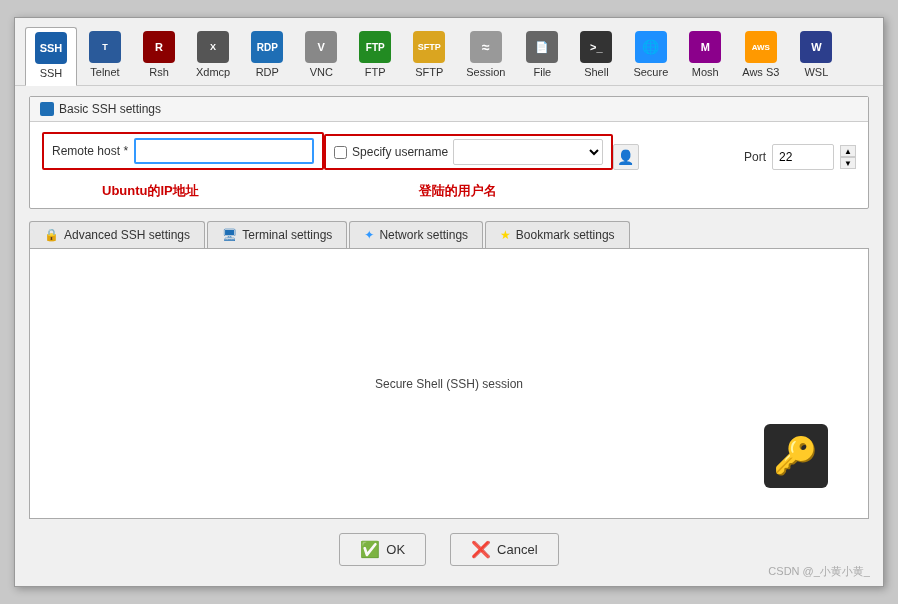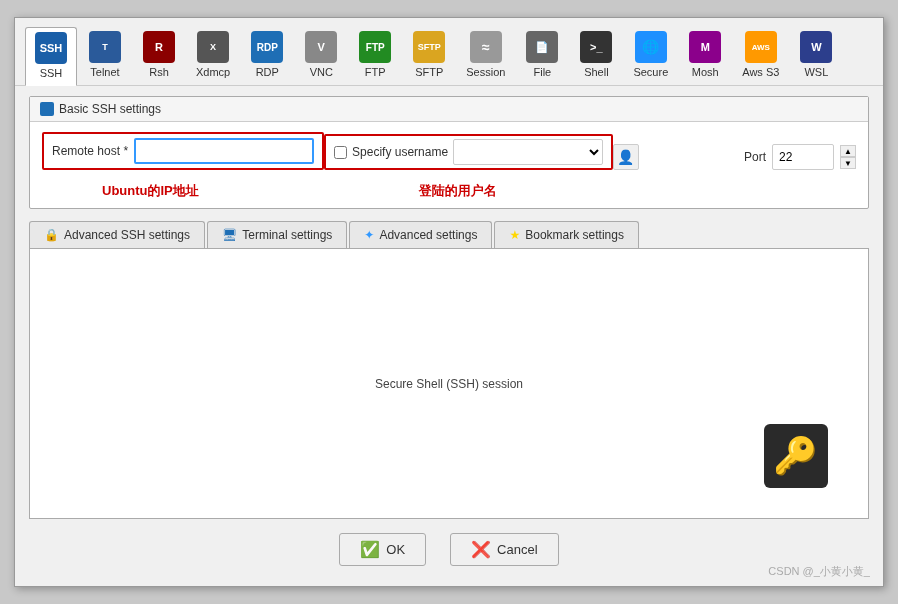--- a/index.html
+++ b/index.html
@@ -423,21 +423,21 @@
       <div class="tab-item">
         <span style="color:#1e6eb5;">🔒</span>
         <span>Advanced SSH settings</span>
       </div>
       <div class="tab-item">
         <span style="color:#1e6eb5;">🖥</span>
         <span>Terminal settings</span>
       </div>
       <div class="tab-item">
         <span style="color:#3399ff;">✦</span>
-        <span>Advanced settings</span>
+        <span>Network settings</span>
       </div>
       <div class="tab-item">
         <span style="color:#FFD700;">★</span>
         <span>Bookmark settings</span>
       </div>
     </div>
 
     <div class="main-panel">
       <span class="ssh-description">Secure Shell (SSH) session</span>
       <div class="key-icon-container">

